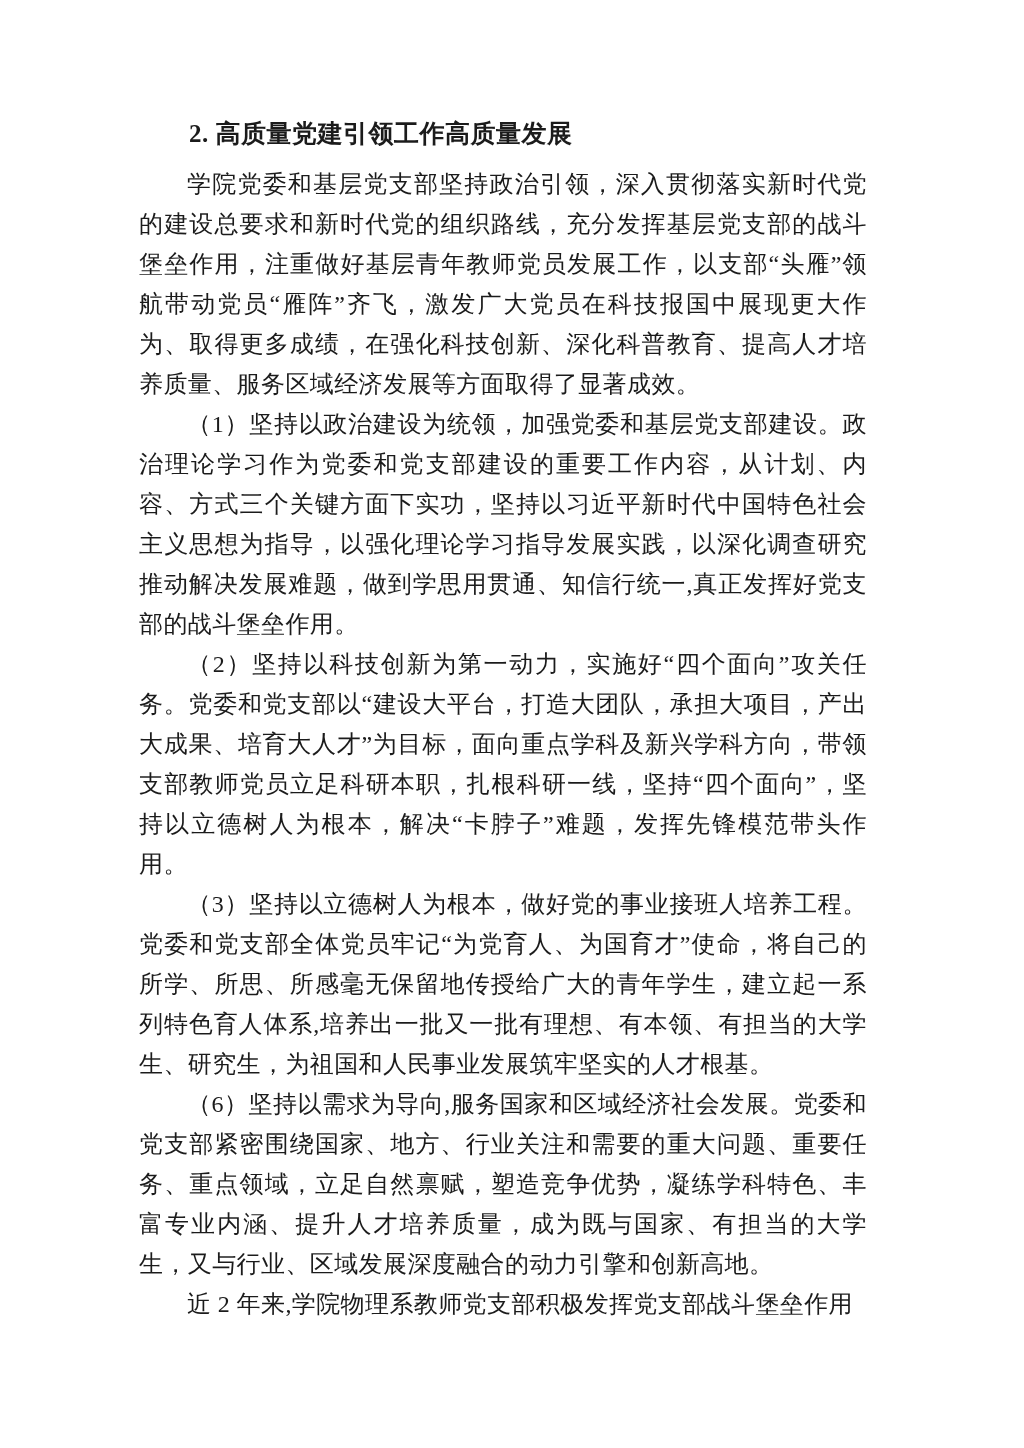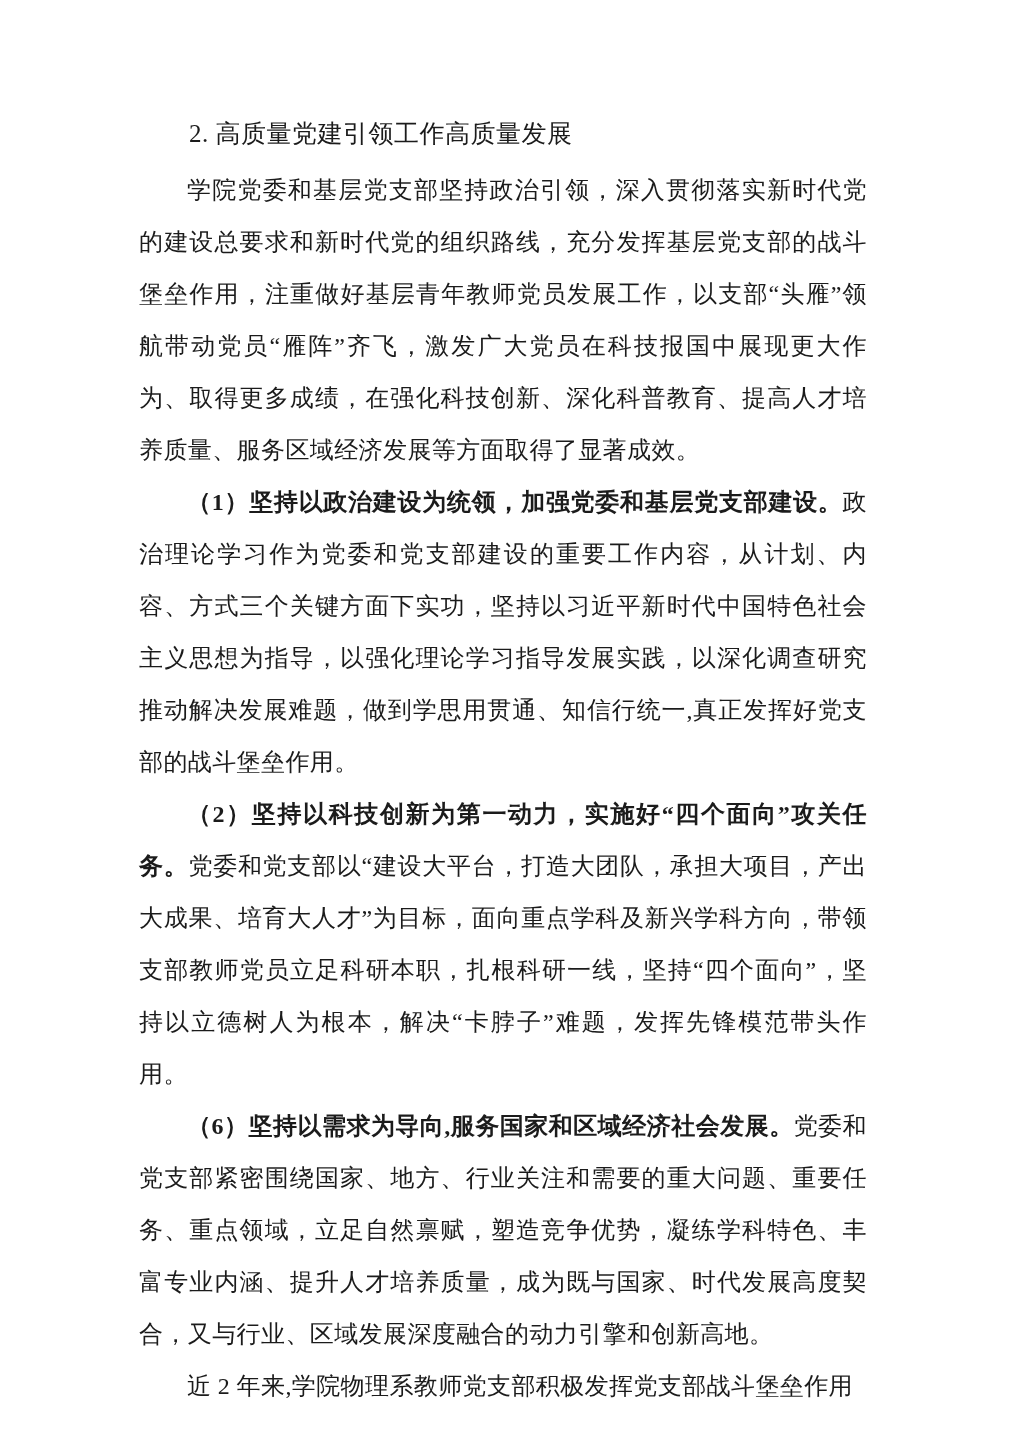--- a/index.html
+++ b/index.html
@@ -18,46 +18,47 @@
   }
   .content {
     position: absolute;
     left: 139px;
     top: 114px;
     width: 728px;
   }
   .heading {
     font-size: 25px;
     line-height: 40px;
-    font-weight: normal;
+    font-weight: bold;
     margin: 0 0 10px 0;
     text-indent: 2em;
     letter-spacing: 0.5px;
     white-space: nowrap;
   }
   .para {
     font-size: 24px;
-    line-height: 52px;
+    line-height: 40px;
     margin: 0;
     text-align: justify;
     text-justify: inter-ideograph;
     text-indent: 2em;
     letter-spacing: 0.4px;
   }
   .para .bold {
-    font-weight: bold;
+    font-weight: normal;
   }
 </style>
 </head>
 <body>
 
 <div class="page">
   <div class="content">
     <h2 class="heading">2. 高质量党建引领工作高质量发展</h2>
     <div>
         <p class="para"><span>学院党委和基层党支部坚持政治引领，深入贯彻落实新时代党的建设总要求和新时代党的组织路线，充分发挥基层党支部的战斗堡垒作用，注重做好基层青年教师党员发展工作，以支部“头雁”领航带动党员“雁阵”齐飞，激发广大党员在科技报国中展现更大作为、取得更多成绩，在强化科技创新、深化科普教育、提高人才培养质量、服务区域经济发展等方面取得了显著成效。</span></p>
         <p class="para"><span class="bold">（1）坚持以政治建设为统领，加强党委和基层党支部建设。</span><span>政治理论学习作为党委和党支部建设的重要工作内容，从计划、内容、方式三个关键方面下实功，坚持以习近平新时代中国特色社会主义思想为指导，以强化理论学习指导发展实践，以深化调查研究推动解决发展难题，做到学思用贯通、知信行统一,真正发挥好党支部的战斗堡垒作用。</span></p>
         <p class="para"><span class="bold">（2）坚持以科技创新为第一动力，实施好“四个面向”攻关任务。</span><span>党委和党支部以“建设大平台，打造大团队，承担大项目，产出大成果、培育大人才”为目标，面向重点学科及新兴学科方向，带领支部教师党员立足科研本职，扎根科研一线，坚持“四个面向”，坚持以立德树人为根本，解决“卡脖子”难题，发挥先锋模范带头作用。</span></p>
-        <p class="para"><span class="bold">（6）坚持以需求为导向,服务国家和区域经济社会发展。</span><span>党委和党支部紧密围绕国家、地方、行业关注和需要的重大问题、重要任务、重点领域，立足自然禀赋，塑造竞争优势，凝练学科特色、丰富专业内涵、提升人才培养质量，成为既与国家、时代发展高度契合，又与行业、区域发展深度融合的动力引擎和创新高地。</span></p>
+        <p class="para"><span class="bold">（3）坚持以立德树人为根本，做好党的事业接班人培养工程。</span><span>党委和党支部全体党员牢记“为党育人、为国育才”使命，将自己的所学、所思、所感毫无保留地传授给广大的青年学生，建立起一系列特色育人体系,培养出一批又一批有理想、有本领、有担当的大学生、研究生，为祖国和人民事业发展筑牢坚实的人才根基。</span></p>
+        <p class="para"><span class="bold">（6）坚持以需求为导向,服务国家和区域经济社会发展。</span><span>党委和党支部紧密围绕国家、地方、行业关注和需要的重大问题、重要任务、重点领域，立足自然禀赋，塑造竞争优势，凝练学科特色、丰富专业内涵、提升人才培养质量，成为既与国家、有担当的大学生，又与行业、区域发展深度融合的动力引擎和创新高地。</span></p>
         <p class="para"><span>近 2 年来,学院物理系教师党支部积极发挥党支部战斗堡垒作用</span></p>
       </div>
   </div>
 </div>
 
 </body></html>

